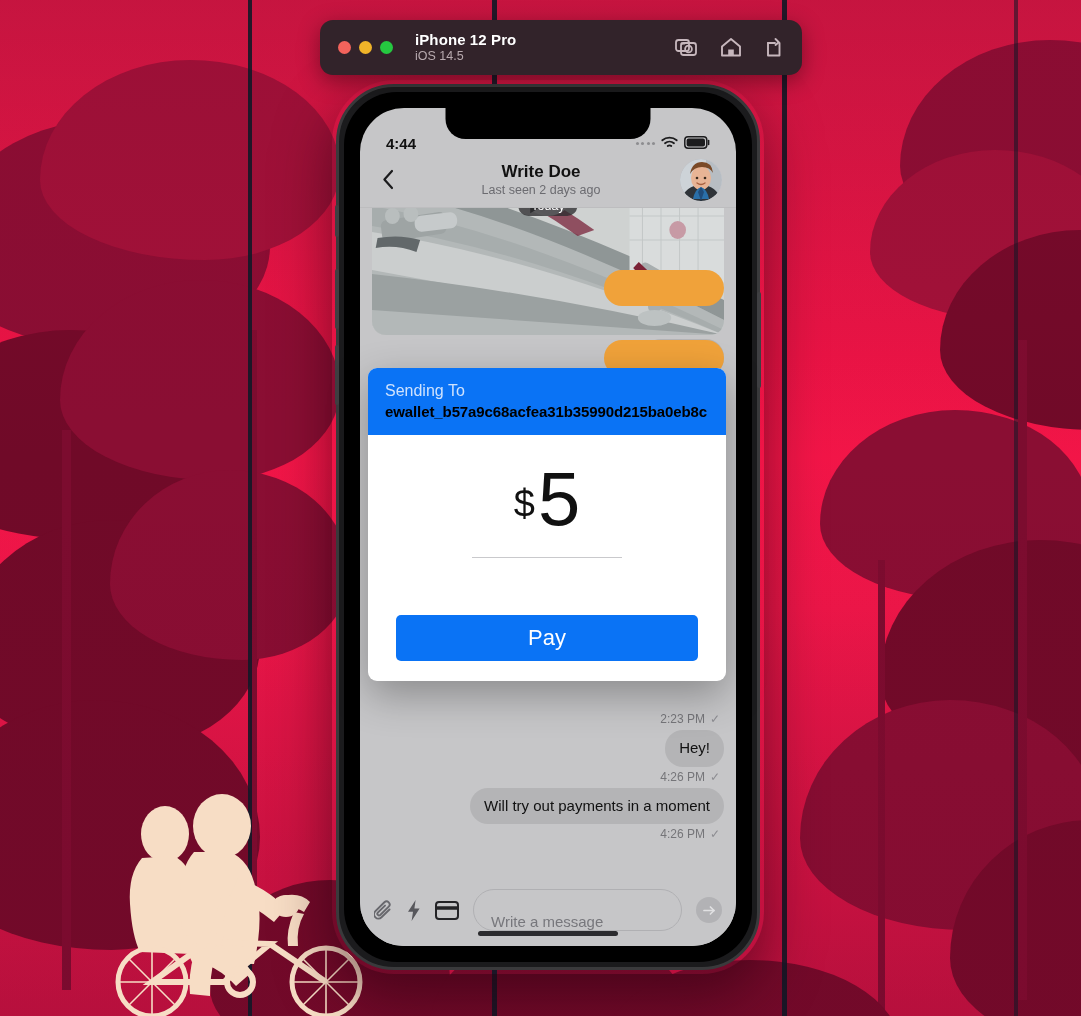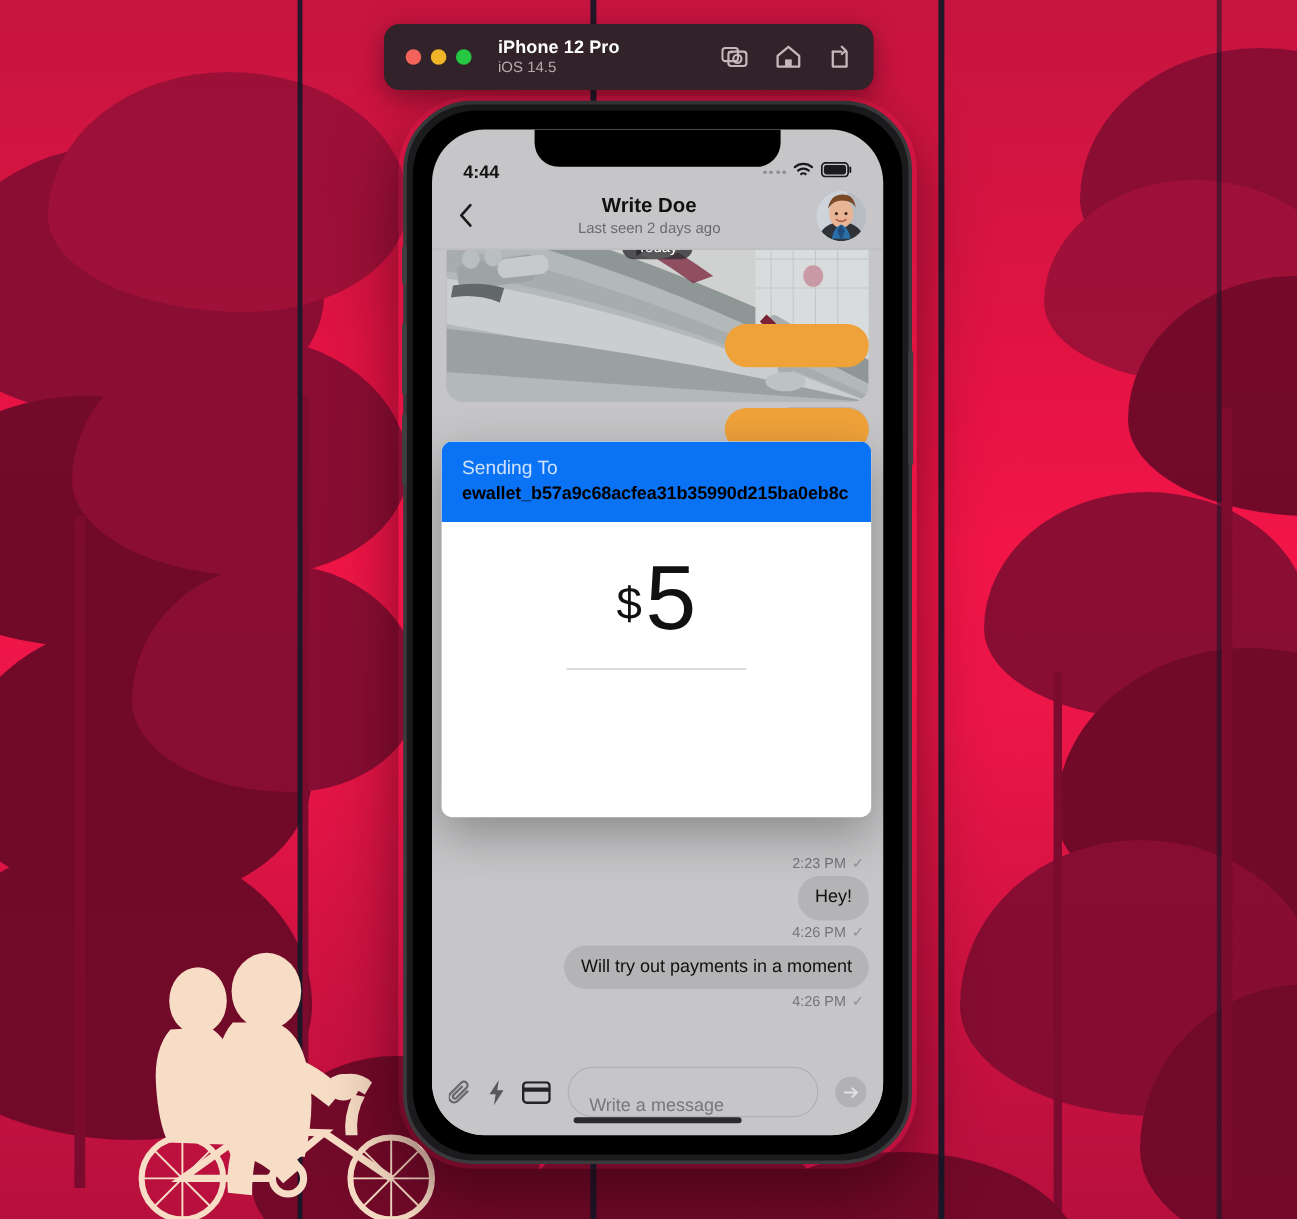--- a/index.html
+++ b/index.html
@@ -43,21 +43,21 @@
     position: absolute;
     left: 90px; bottom: 0px;
     width: 300px; height: 230px;
   }
   #cyclist svg { width: 100%; height: 100%; display: block; }
 
   
   #sim-titlebar {
     position: absolute;
     left: 320px; top: 20px;
-    width: 408px; height: 55px;
+    width: 482px; height: 55px;
     background: #32232a;
     border-radius: 13px;
     box-shadow: 0 6px 22px rgba(0,0,0,.38);
     display: flex; align-items: center;
     padding: 0 18px;
     z-index: 40;
   }
   .traffic { display: flex; gap: 8px; align-items: center; }
   .tl { width: 13px; height: 13px; border-radius: 50%; }
   .tl.red    { background: #f3635c; }
@@ -619,14 +619,15 @@
   <div id="pay-head">
     <div id="pay-head-label">Sending To</div>
     <div id="pay-head-addr">ewallet_b57a9c68acfea31b35990d215ba0eb8c</div>
   </div>
   <div id="pay-body">
     <div id="amount-row">
       <span id="currency">$</span>
       <span id="amount">5</span>
     </div>
     <div id="amount-underline"></div>
+    <button id="pay-button">Pay</button>
   </div>
 </div>
 
 </body></html>

